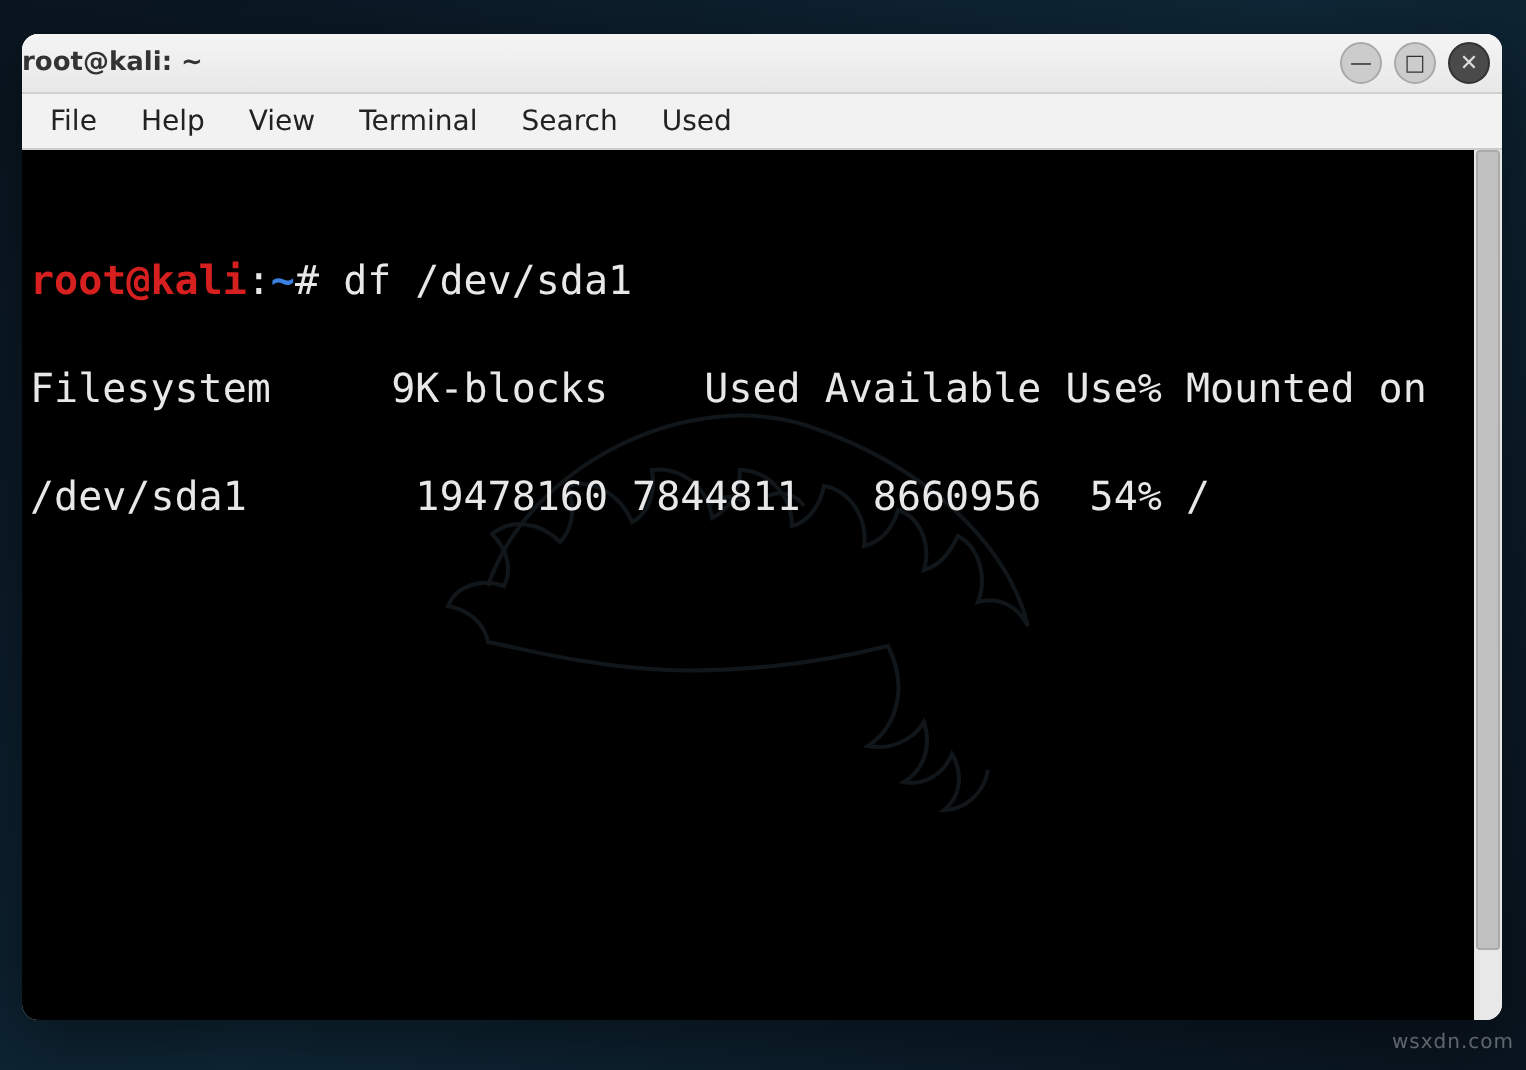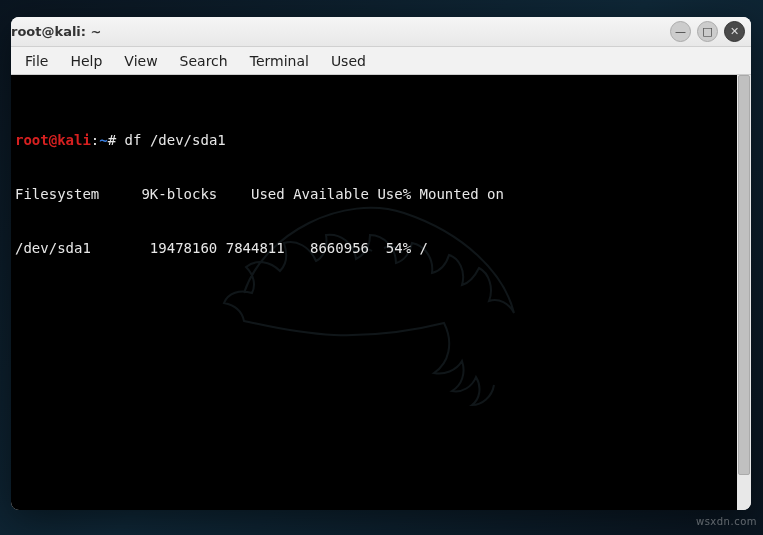--- a/index.html
+++ b/index.html
@@ -77,21 +77,21 @@
     .terminal-wrap {
       flex: 1;
       display: flex;
       position: relative;
     }
     .terminal {
       flex: 1;
       background: #000;
       position: relative;
       font-family: "DejaVu Sans Mono", "Liberation Mono", monospace;
-      font-size: 14px;
+      font-size: 20px;
       line-height: 18px;
       color: #e8e8e8;
       padding: 2px 4px;
       white-space: pre;
       overflow: hidden;
     }
     .dragon-bg {
       position: absolute;
       top: 50%;
       left: 50%;
@@ -147,22 +147,22 @@
       <div class="win-btn">—</div>
       <div class="win-btn">□</div>
       <div class="win-btn close">✕</div>
     </div>
   </div>
 
   <div class="menubar">
     <div class="menu-item">File</div>
     <div class="menu-item">Help</div>
     <div class="menu-item">View</div>
+    <div class="menu-item">Terminal</div>
     <div class="menu-item">Search</div>
-    <div class="menu-item">Terminal</div>
     <div class="menu-item">Used</div>
   </div>
 
   <div class="terminal-wrap">
     <div class="terminal">
       <svg class="dragon-bg" viewBox="0 0 340 280">
         <path d="M 40 140 C 60 80 140 40 200 60 C 260 80 300 120 310 160 C 305 150 295 145 285 148 C 290 135 285 120 275 115 C 270 125 265 130 258 132 C 262 118 255 105 245 102 C 242 112 236 118 228 120 C 230 105 220 92 208 90 C 206 100 200 108 192 110 C 192 95 180 82 166 82 C 166 94 160 102 152 106 C 150 90 136 80 122 82 C 124 94 120 104 112 108 C 106 94 92 86 80 90 C 84 102 82 112 76 118 C 66 108 52 106 42 114 C 50 122 52 132 48 140 C 36 136 24 140 20 150 C 30 152 38 158 40 168 C 60 172 90 180 130 182 C 160 183 200 180 240 170 C 250 190 245 210 230 220 C 240 222 252 218 258 208 C 262 220 258 232 248 238 C 258 240 268 234 272 224 C 278 234 276 246 268 252 C 278 252 288 244 290 232 M 150 100 C 155 95 162 94 168 98 M 180 95 C 186 92 194 94 198 100" fill="none" stroke="#5a7a8a" stroke-width="2"></path>
       </svg>
       <div class="term-line"><span class="prompt-user">root@kali</span><span class="prompt-sep">:</span><span class="prompt-path">~</span><span class="prompt-sep">#</span> <span>df /dev/sda1</span></div>
       <div class="term-line">Filesystem     9K-blocks    Used Available Use% Mounted on</div>

